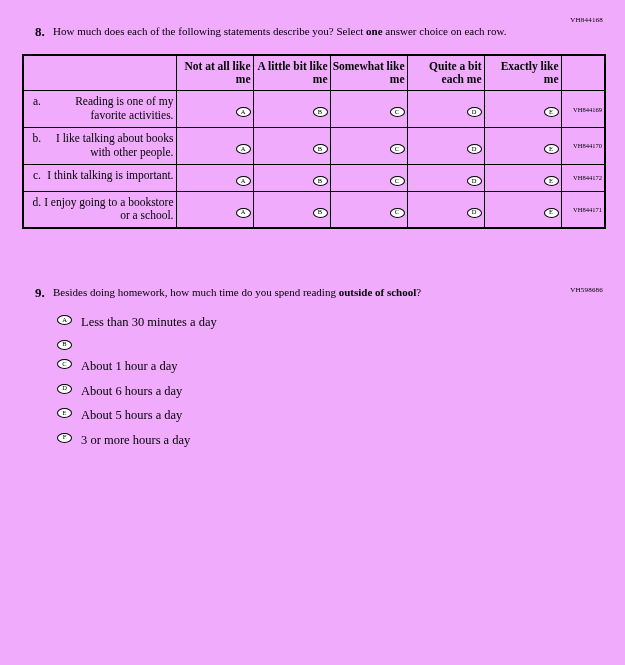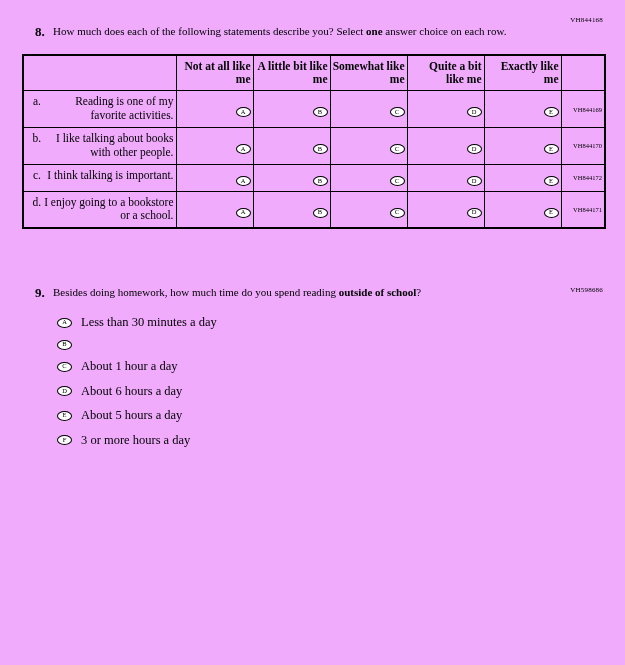--- a/index.html
+++ b/index.html
@@ -78,21 +78,21 @@
   td.code-cell {
     font-size:6.5px;
     vertical-align:middle;
     padding-left:3px;
   }
 
   .q9 { margin-top:56px; }
   .q9-options { margin:14px 0 0 57px; }
   .option {
     display:flex;
-    align-items:center;
+    align-items:flex-start;
     margin-bottom:9.5px;
     font-size:12.5px;
     line-height:1.2;
   }
   .option .oval { margin-right:9px; flex:none; }
 </style>
 </head>
 <body>
 
 <div class="page">
@@ -113,21 +113,21 @@
         <col class="c-opt">
         <col class="c-opt">
       <col class="c-code">
     </colgroup>
     <tbody>
         <tr>
       <th class="hdr"></th>
       <th class="hdr">Not at all like me</th>
       <th class="hdr">A little bit like me</th>
       <th class="hdr">Somewhat like me</th>
-      <th class="hdr">Quite a bit like me</th>
+      <th class="hdr">Quite a bit each me</th>
       <th class="hdr">Exactly like me</th>
       <th class="hdr"></th>
     </tr>
 
     <tr>
       <td class="stmt">
         <div class="stmt-inner">
           <span class="row-letter">a.</span>
           <span class="row-text">Reading is one of my favorite activities.</span>
         </div>

